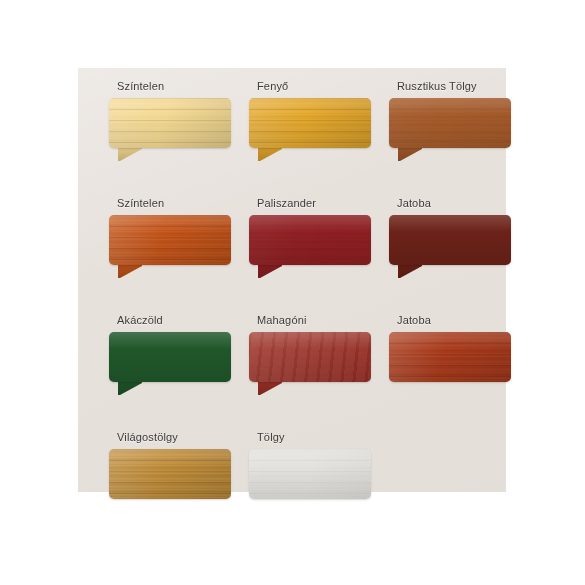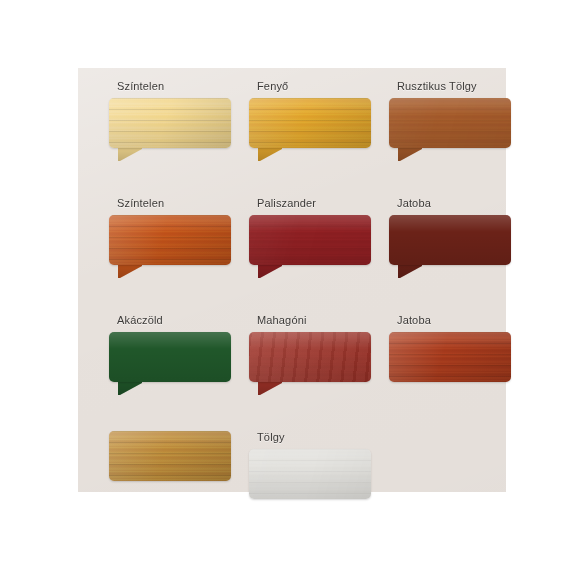--- a/index.html
+++ b/index.html
@@ -287,20 +287,21 @@
         <div class="bubble-wrap">
           <div class="bubble grain-strong">
             <div class="fill" style="background: rgb(167, 58, 28);"></div>
             <div class="grain"></div>
             <div class="grain2"></div>
             <div class="sheen"></div>
           </div>
         </div>
       </div>
       <div class="cell">
+        <span class="cell-label">Világostölgy</span>
         <div class="bubble-wrap">
           <div class="bubble grain-strong">
             <div class="fill" style="background: rgb(189, 138, 58);"></div>
             <div class="grain"></div>
             <div class="grain2"></div>
             <div class="sheen"></div>
           </div>
         </div>
       </div>
       <div class="cell">

